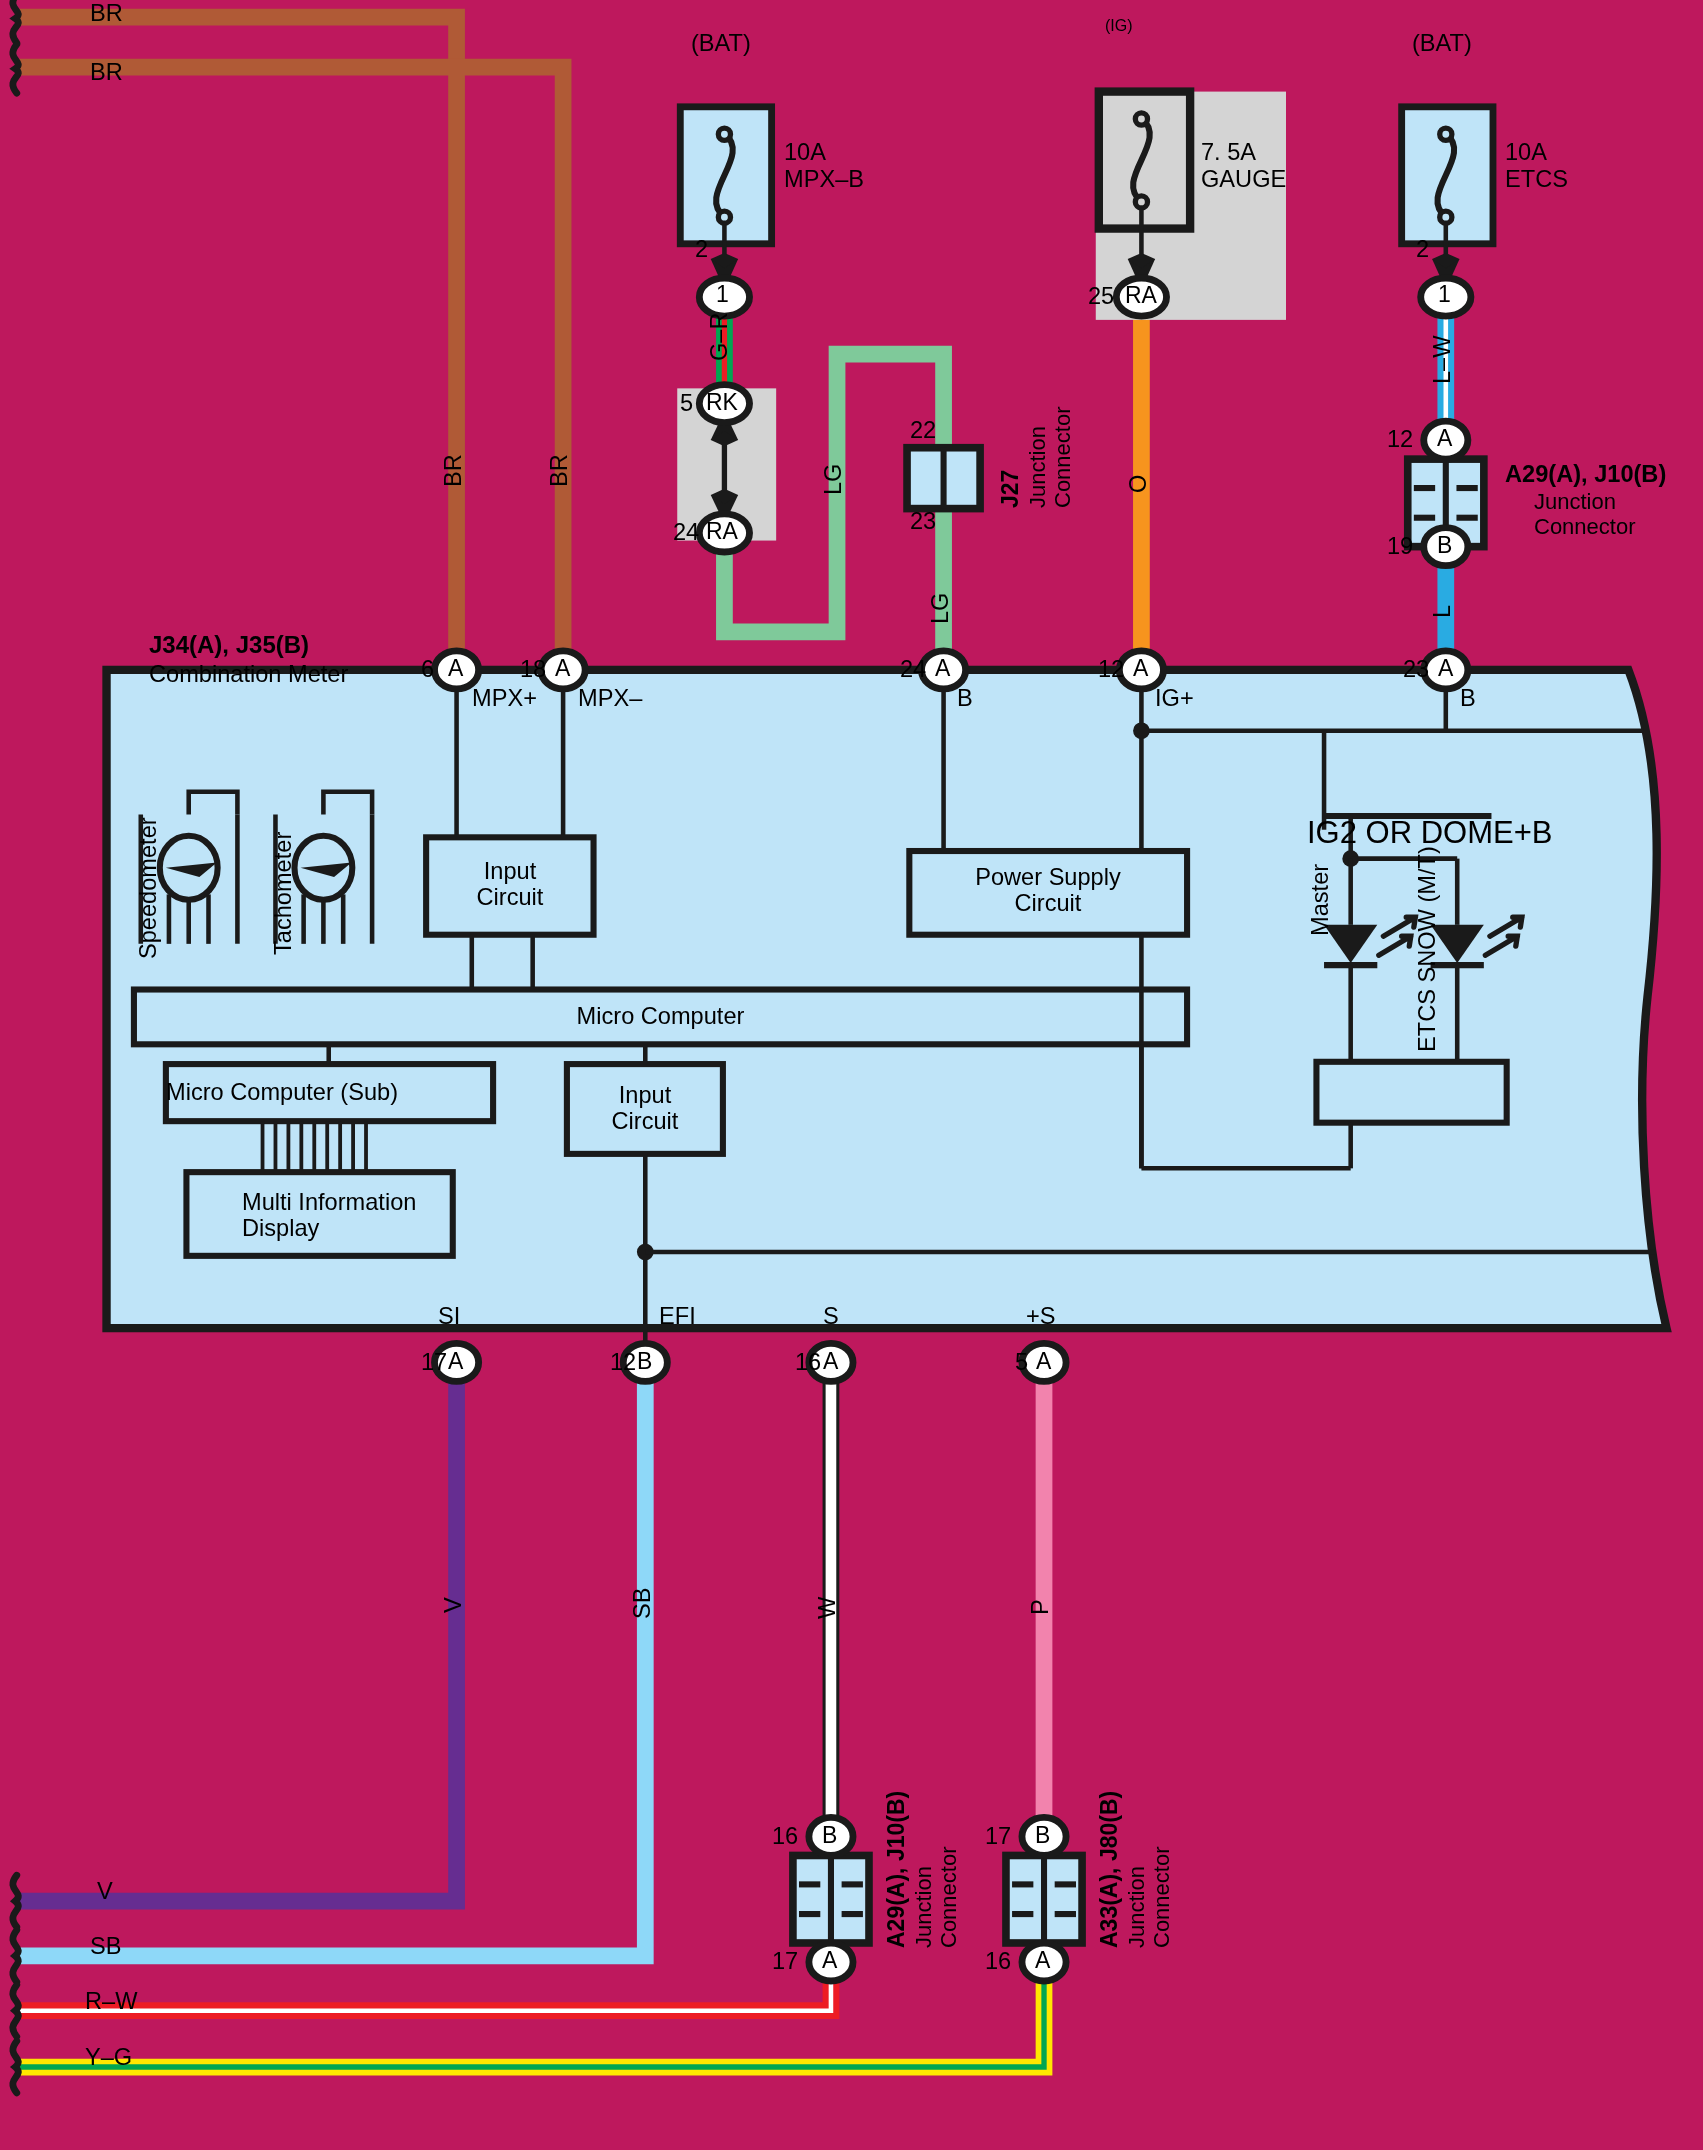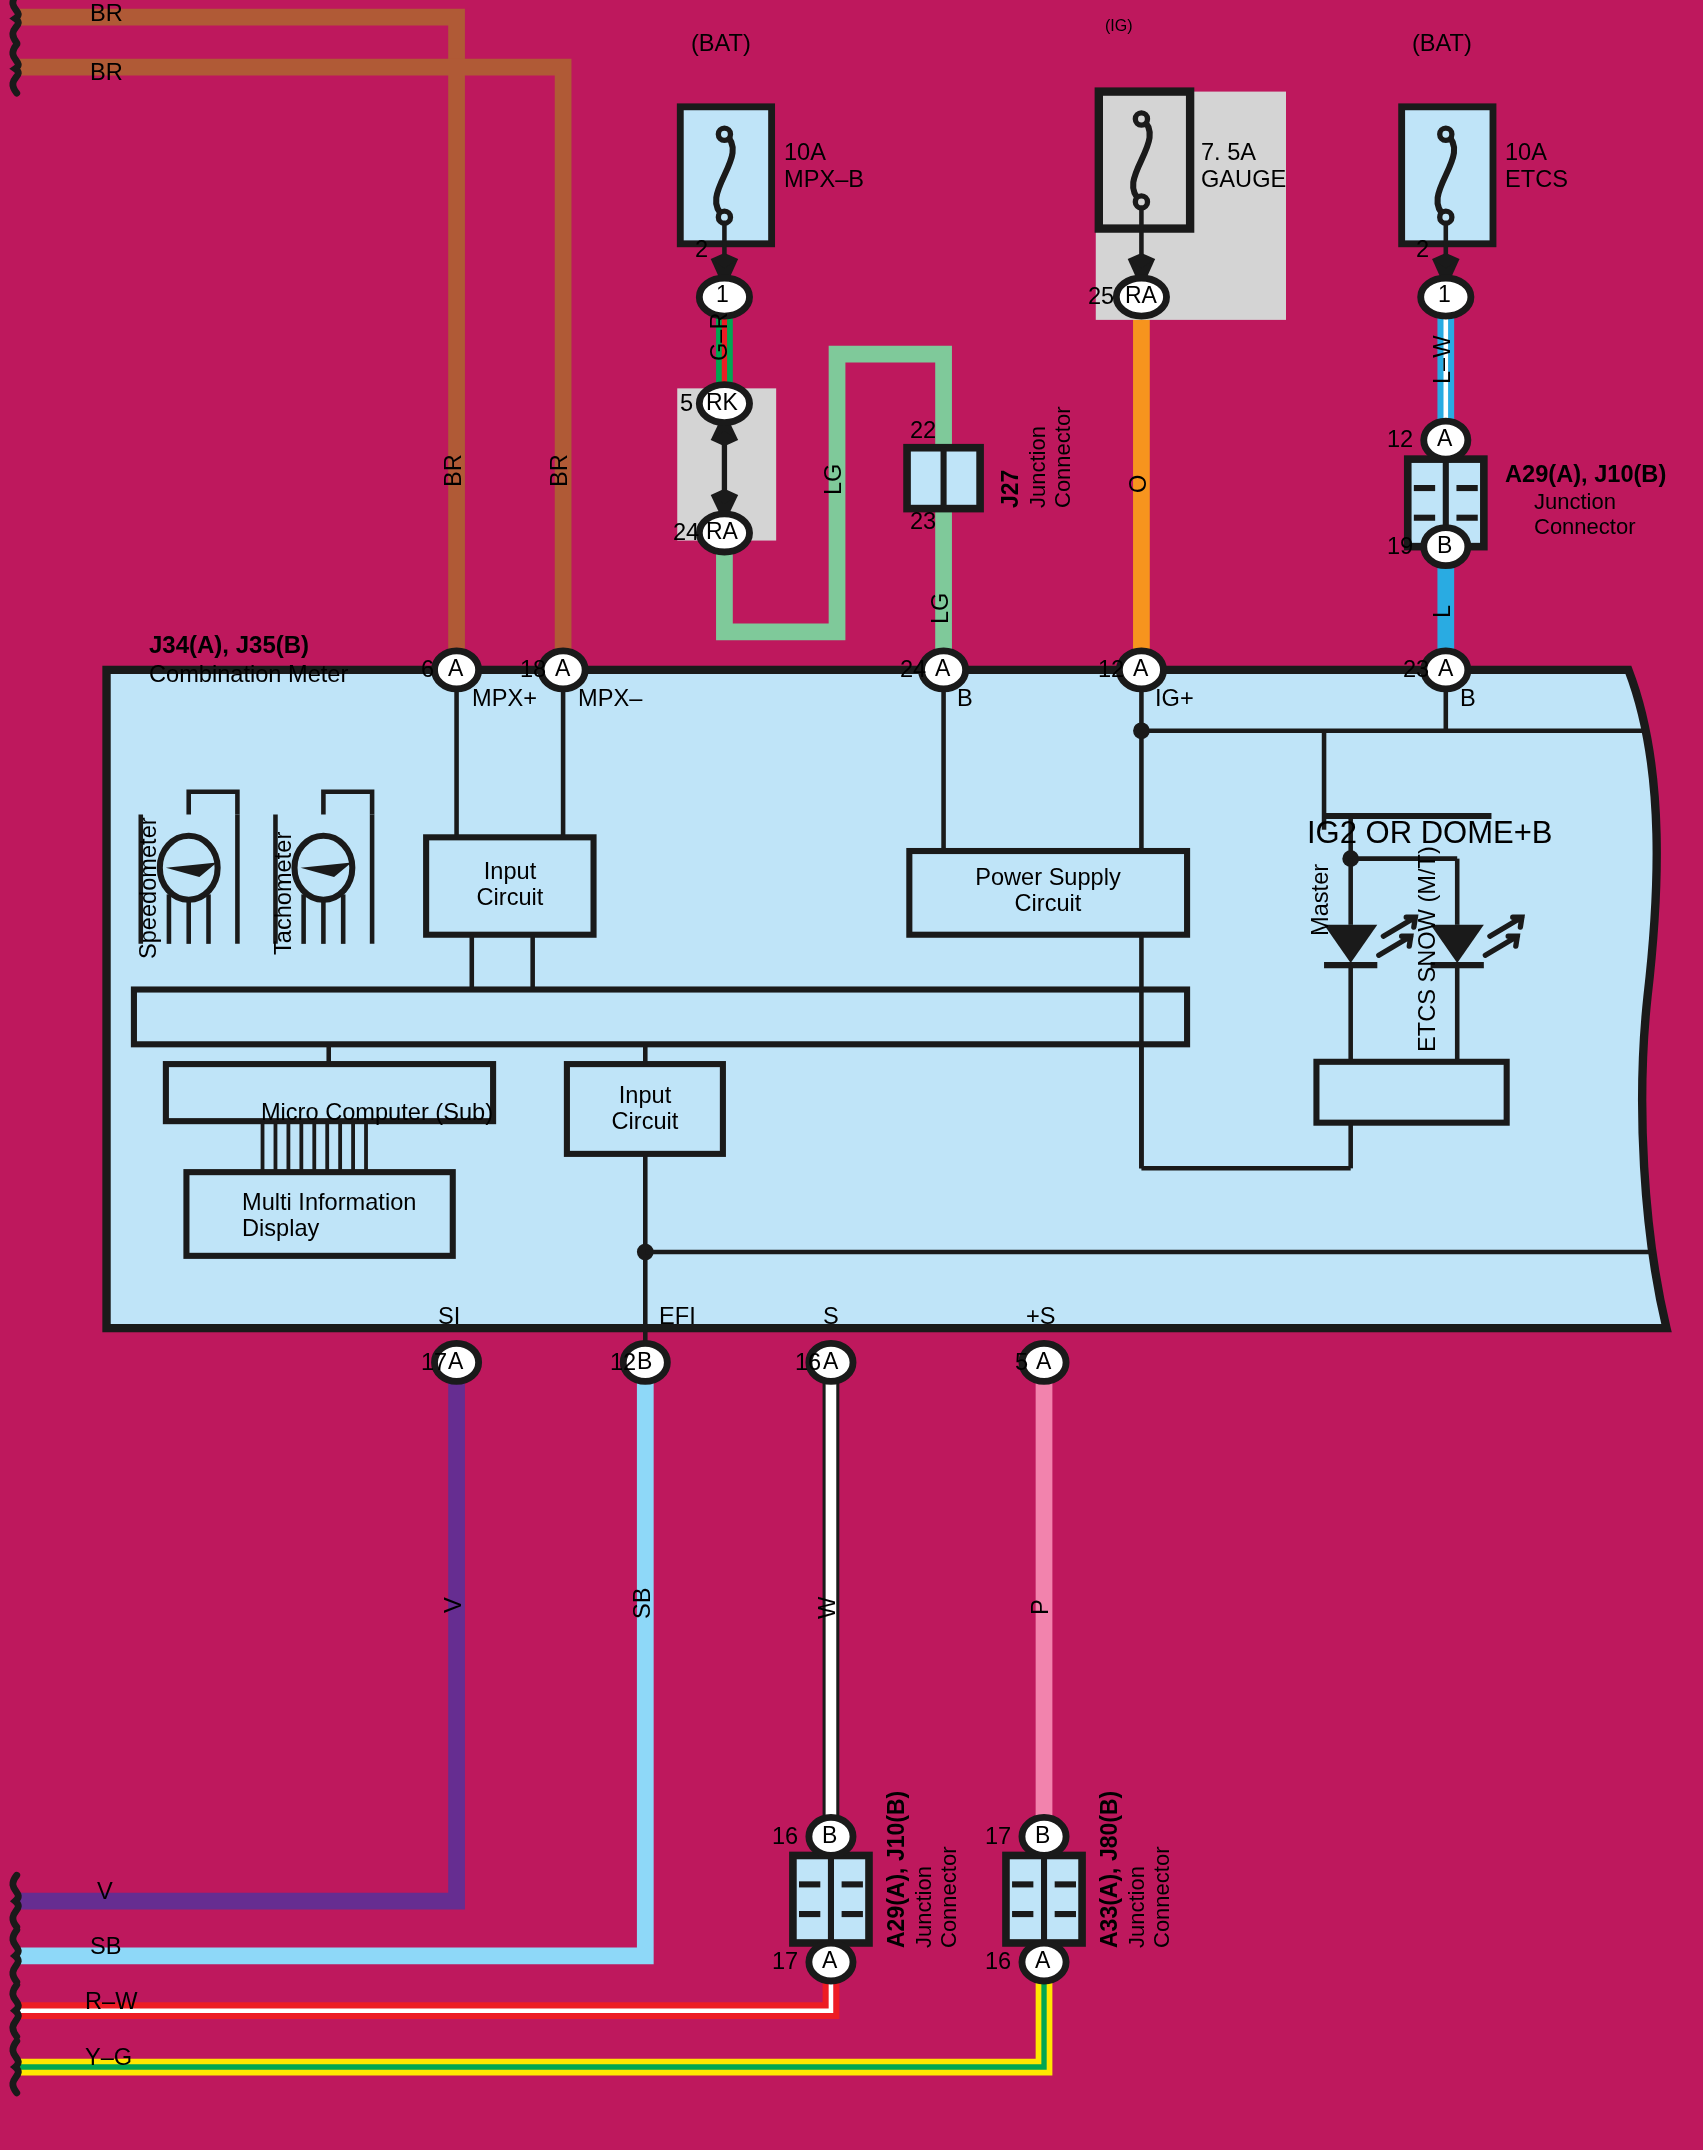--- a/index.html
+++ b/index.html
@@ -394,21 +394,22 @@
 <div class="lbl" style="left:1026px;top:1303px;font-size:23.6px;">+S</div>
 <div class="lbl" style="left:1015px;top:1349px;font-size:23.6px;">5</div>
 <div class="lbl" style="left:1036px;top:1349px;font-size:23px;">A</div>
 
 <div class="lbl vlbl" style="left:135px;top:959px;font-size:23.6px;">Speedometer</div>
 <div class="lbl vlbl" style="left:270px;top:955px;font-size:23.6px;">Tachometer</div>
 <div class="lbl" style="left:466px;top:858px;font-size:23.6px;text-align:center;width:88px;">Input
 Circuit</div>
 <div class="lbl" style="left:953px;top:864px;font-size:23.6px;text-align:center;width:190px;">Power Supply
 Circuit</div>
-<div class="lbl" style="left:166px;top:1079px;font-size:23.6px;text-align:right;width:327px;margin-top:20px;">Micro Computer (Sub)</div>
+<div class="lbl" style="left:134px;top:1003px;font-size:23.6px;text-align:center;width:1053px;">Micro Computer</div>
+<div class="lbl" style="left:166px;top:1079px;font-size:23.6px;text-align:left;width:327px;">Micro Computer (Sub)</div>
 <div class="lbl" style="left:242px;top:1189px;font-size:23.6px;">Multi Information
 Display</div>
 <div class="lbl" style="left:601px;top:1082px;font-size:23.6px;text-align:center;width:88px;">Input
 Circuit</div>
 
 <div class="lbl" style="left:1307px;top:816px;font-size:31px;">IG2 OR DOME+B</div>
 <div class="lbl vlbl" style="left:1307px;top:936px;font-size:23.6px;">Master</div>
 <div class="lbl vlbl" style="left:1414px;top:1052px;font-size:23.6px;">ETCS SNOW (M/T)</div>
 
 </div>

